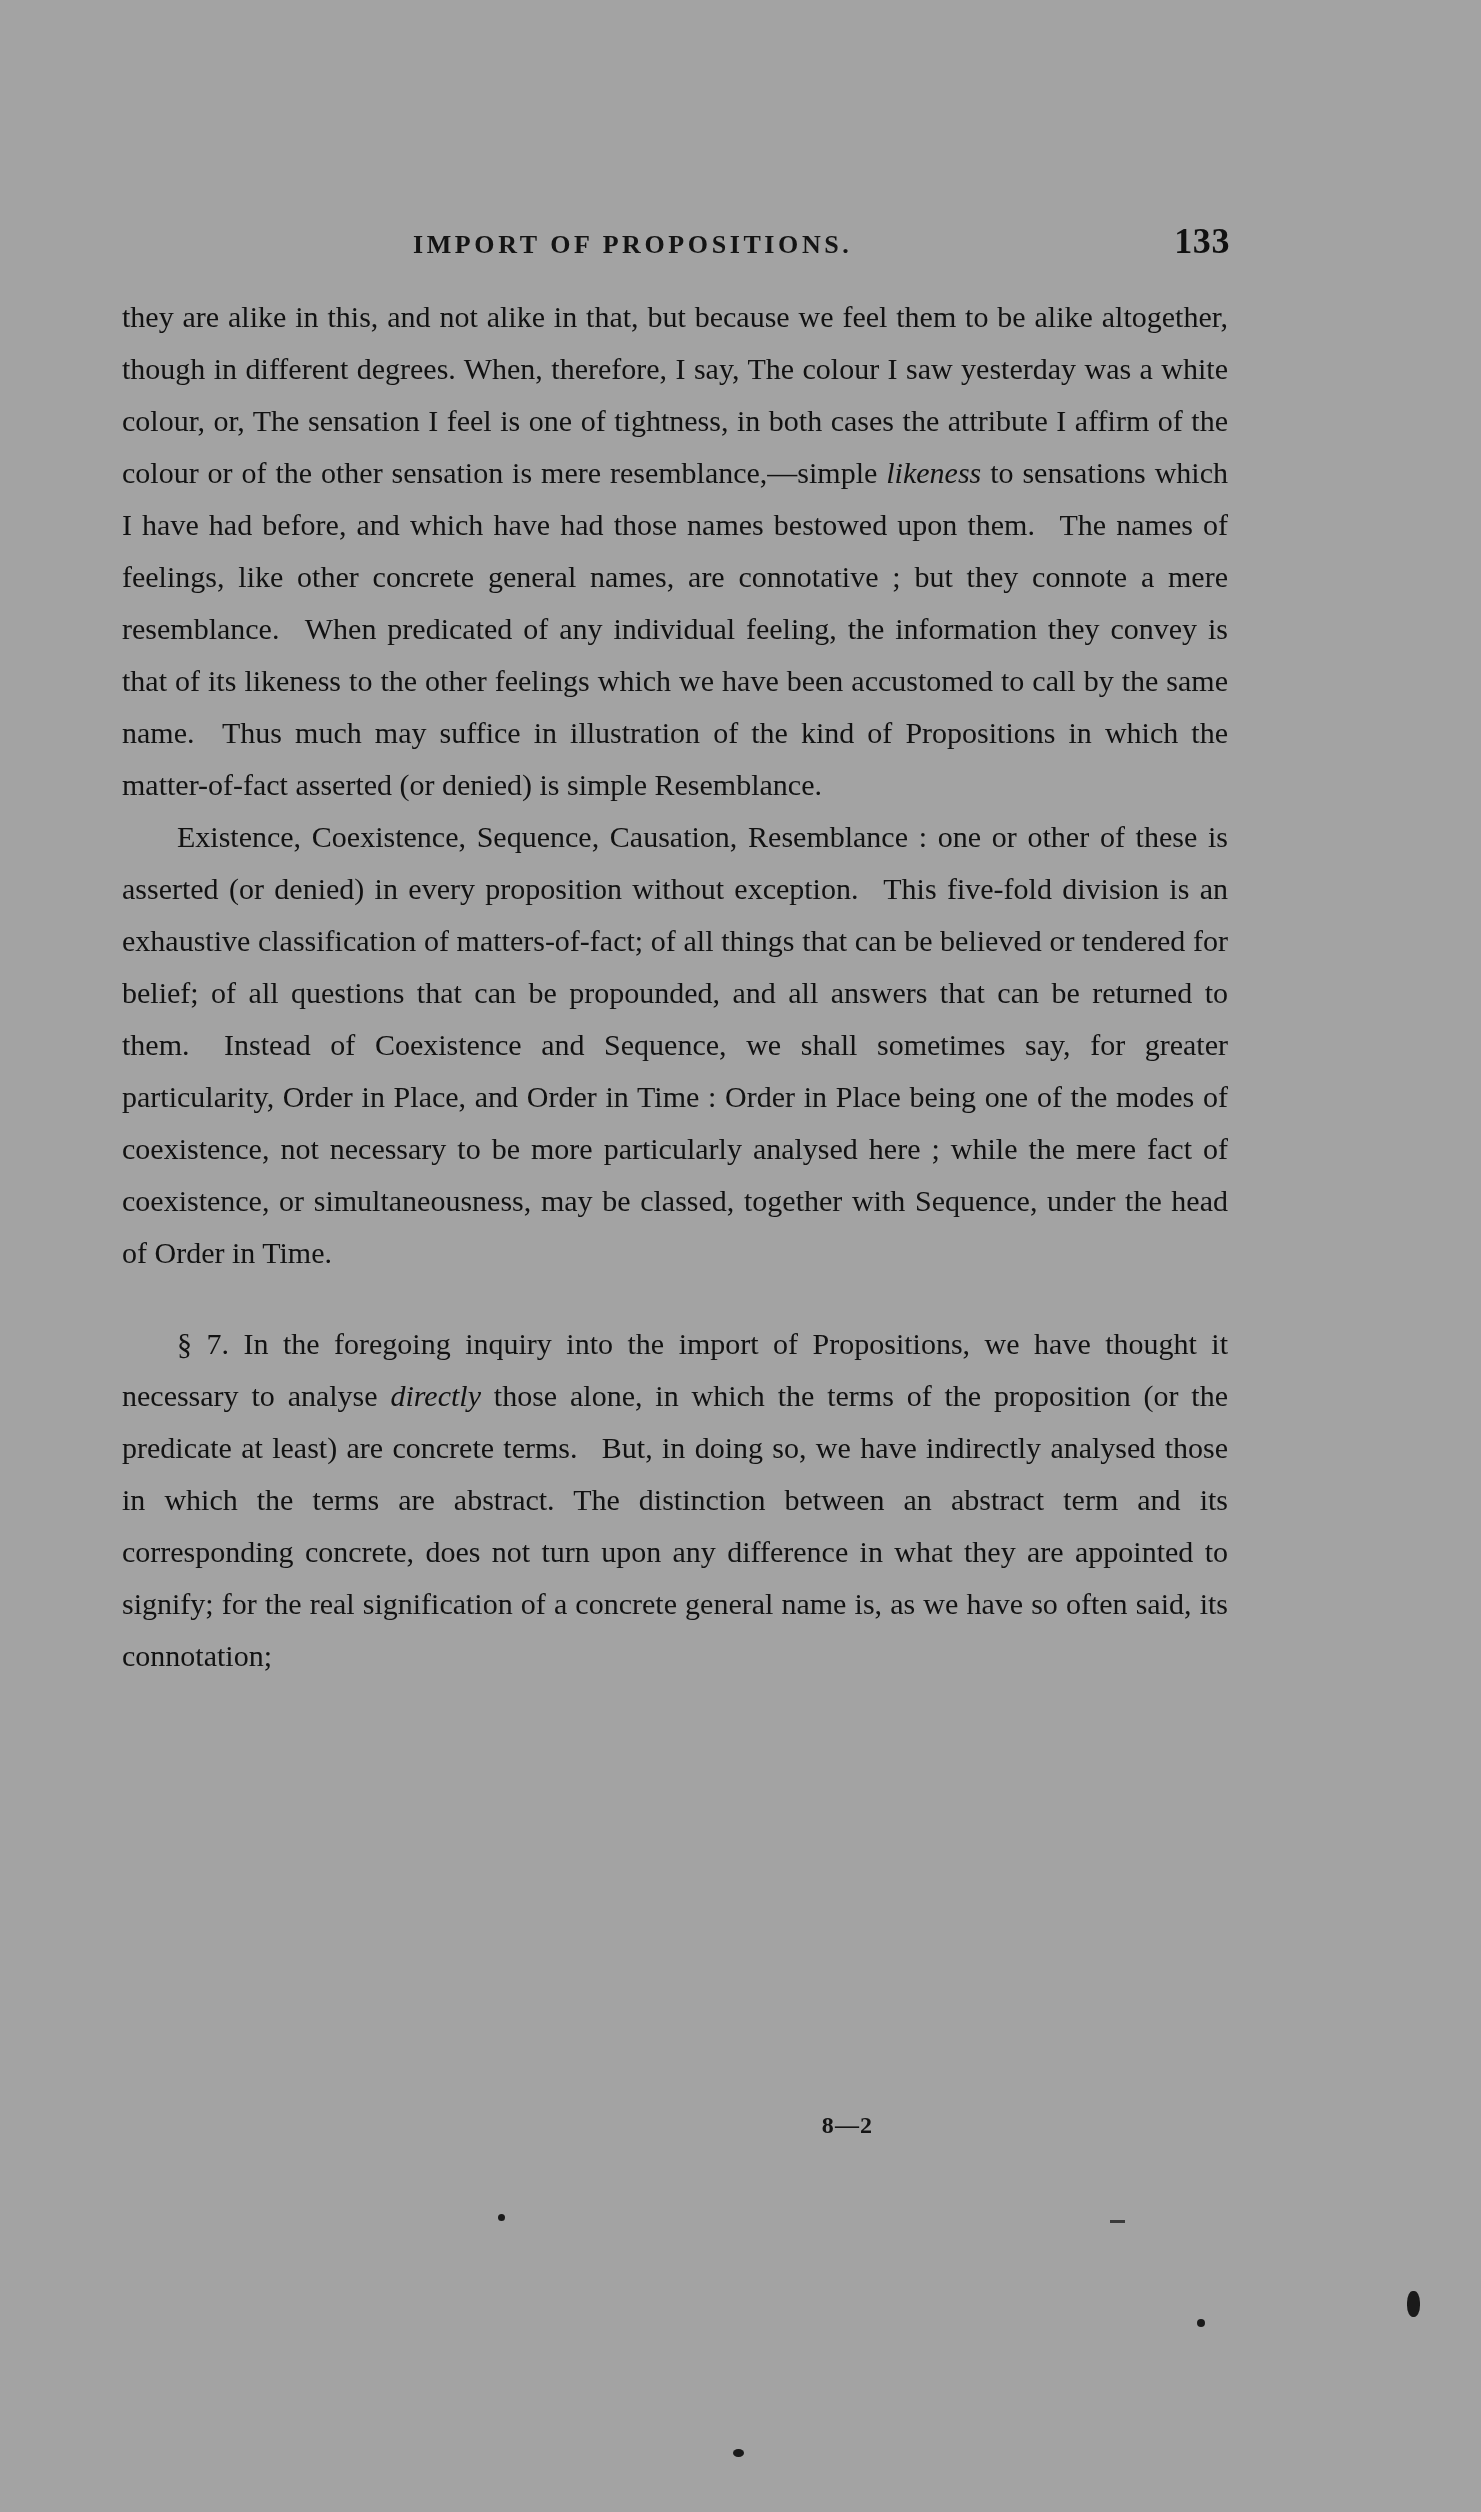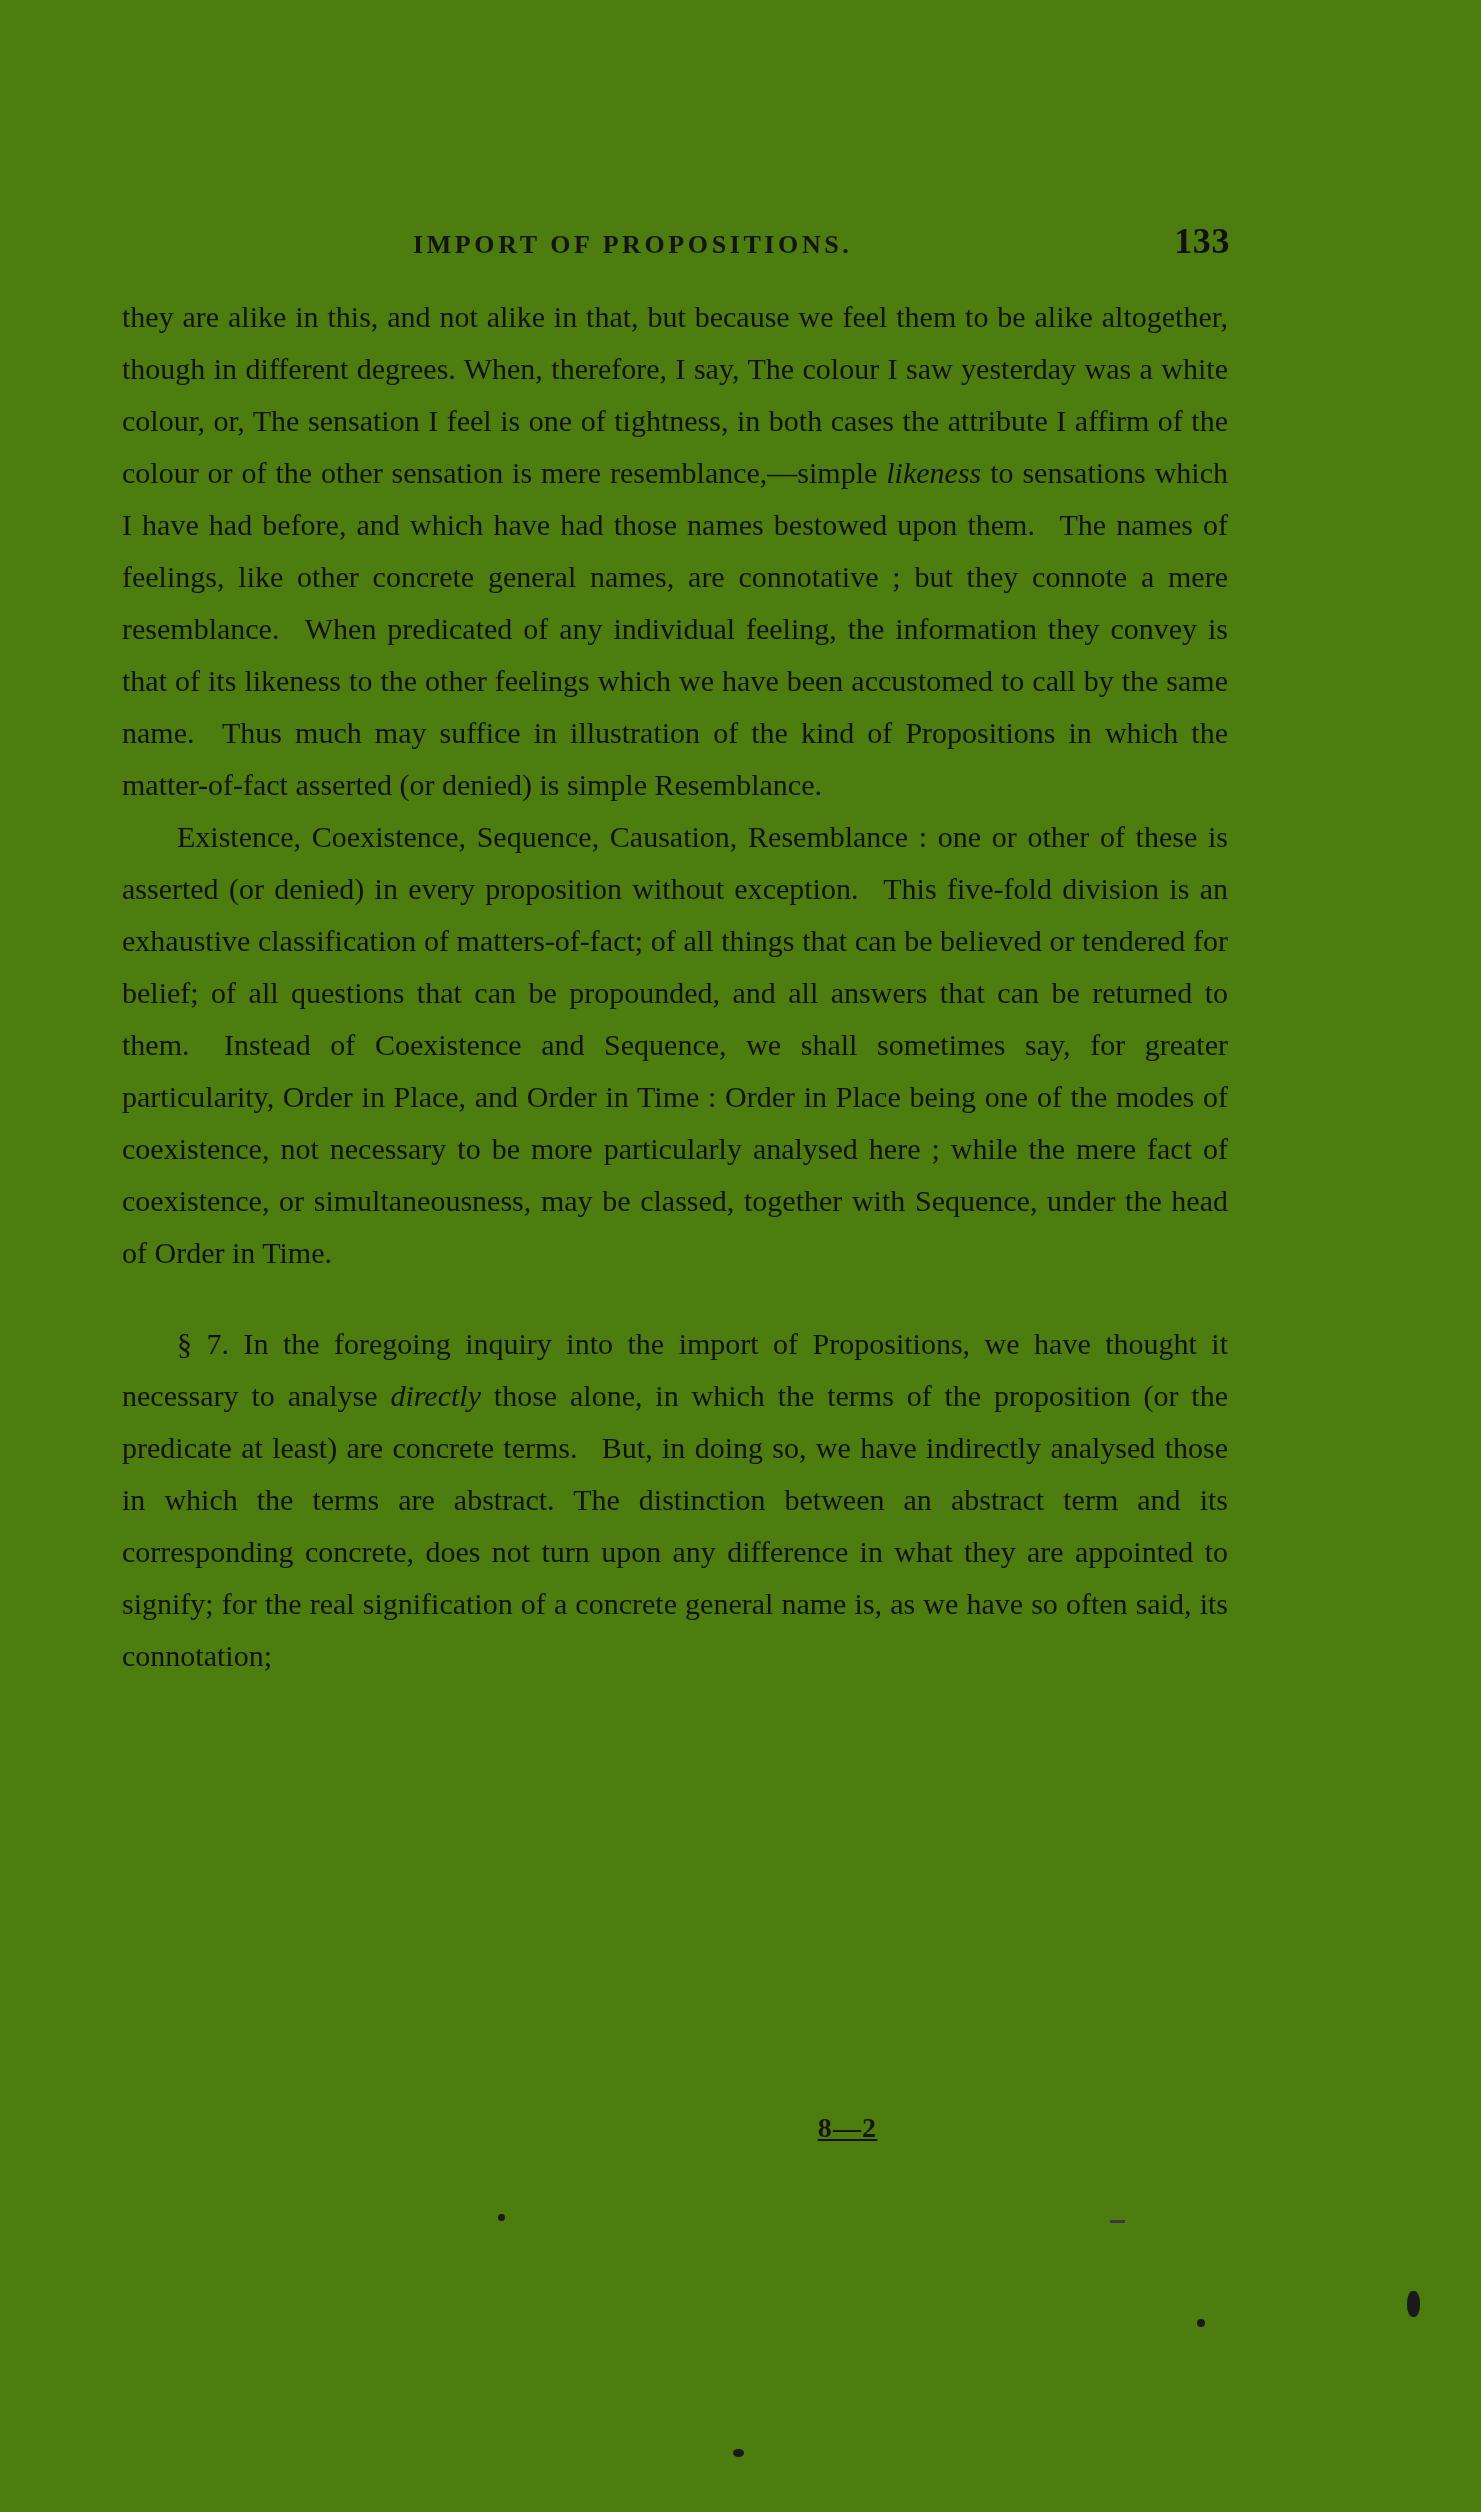--- a/index.html
+++ b/index.html
@@ -13,21 +13,21 @@
     font-family: "Liberation Serif", serif;
     color: #111111;
     position: relative;
     overflow: hidden;
   }
   .page {
     position: absolute;
     top: 0; left: 0;
     width: 1481px;
     height: 2512px;
-    background: #4d7c0f;
+    background: #a3a3a3;
   }
   .header-row {
     position: absolute;
     top: 220px;
     left: 122px;
     width: 1108px;
     display: flex;
     align-items: baseline;
     justify-content: space-between;
   }
@@ -68,27 +68,26 @@
   }
   .it {
     font-style: italic;
   }
   .sig {
     position: absolute;
     top: 2112px;
     left: 0;
     width: 1481px;
     text-align: center;
-    font-size: 28px;
+    font-size: 24px;
     font-weight: 700;
     letter-spacing: 1.2px;
     color: #151515;
     padding-left: 214px;
     box-sizing: border-box;
-    text-decoration: underline;
   }
   .speck {
     position: absolute;
     background: #1a1a1a;
     border-radius: 50%;
   }
   .speck-a { left: 498px; top: 2214px; width: 7.1px; height: 7.1px; }
   .speck-b { left: 1197px; top: 2319px; width: 8.3px; height: 8.3px; }
   .speck-c { left: 733px; top: 2449px; width: 10.7px; height: 8.3px; }
   .speck-d { left: 1407px; top: 2291px; width: 13px; height: 26px; border-radius: 45%; }

